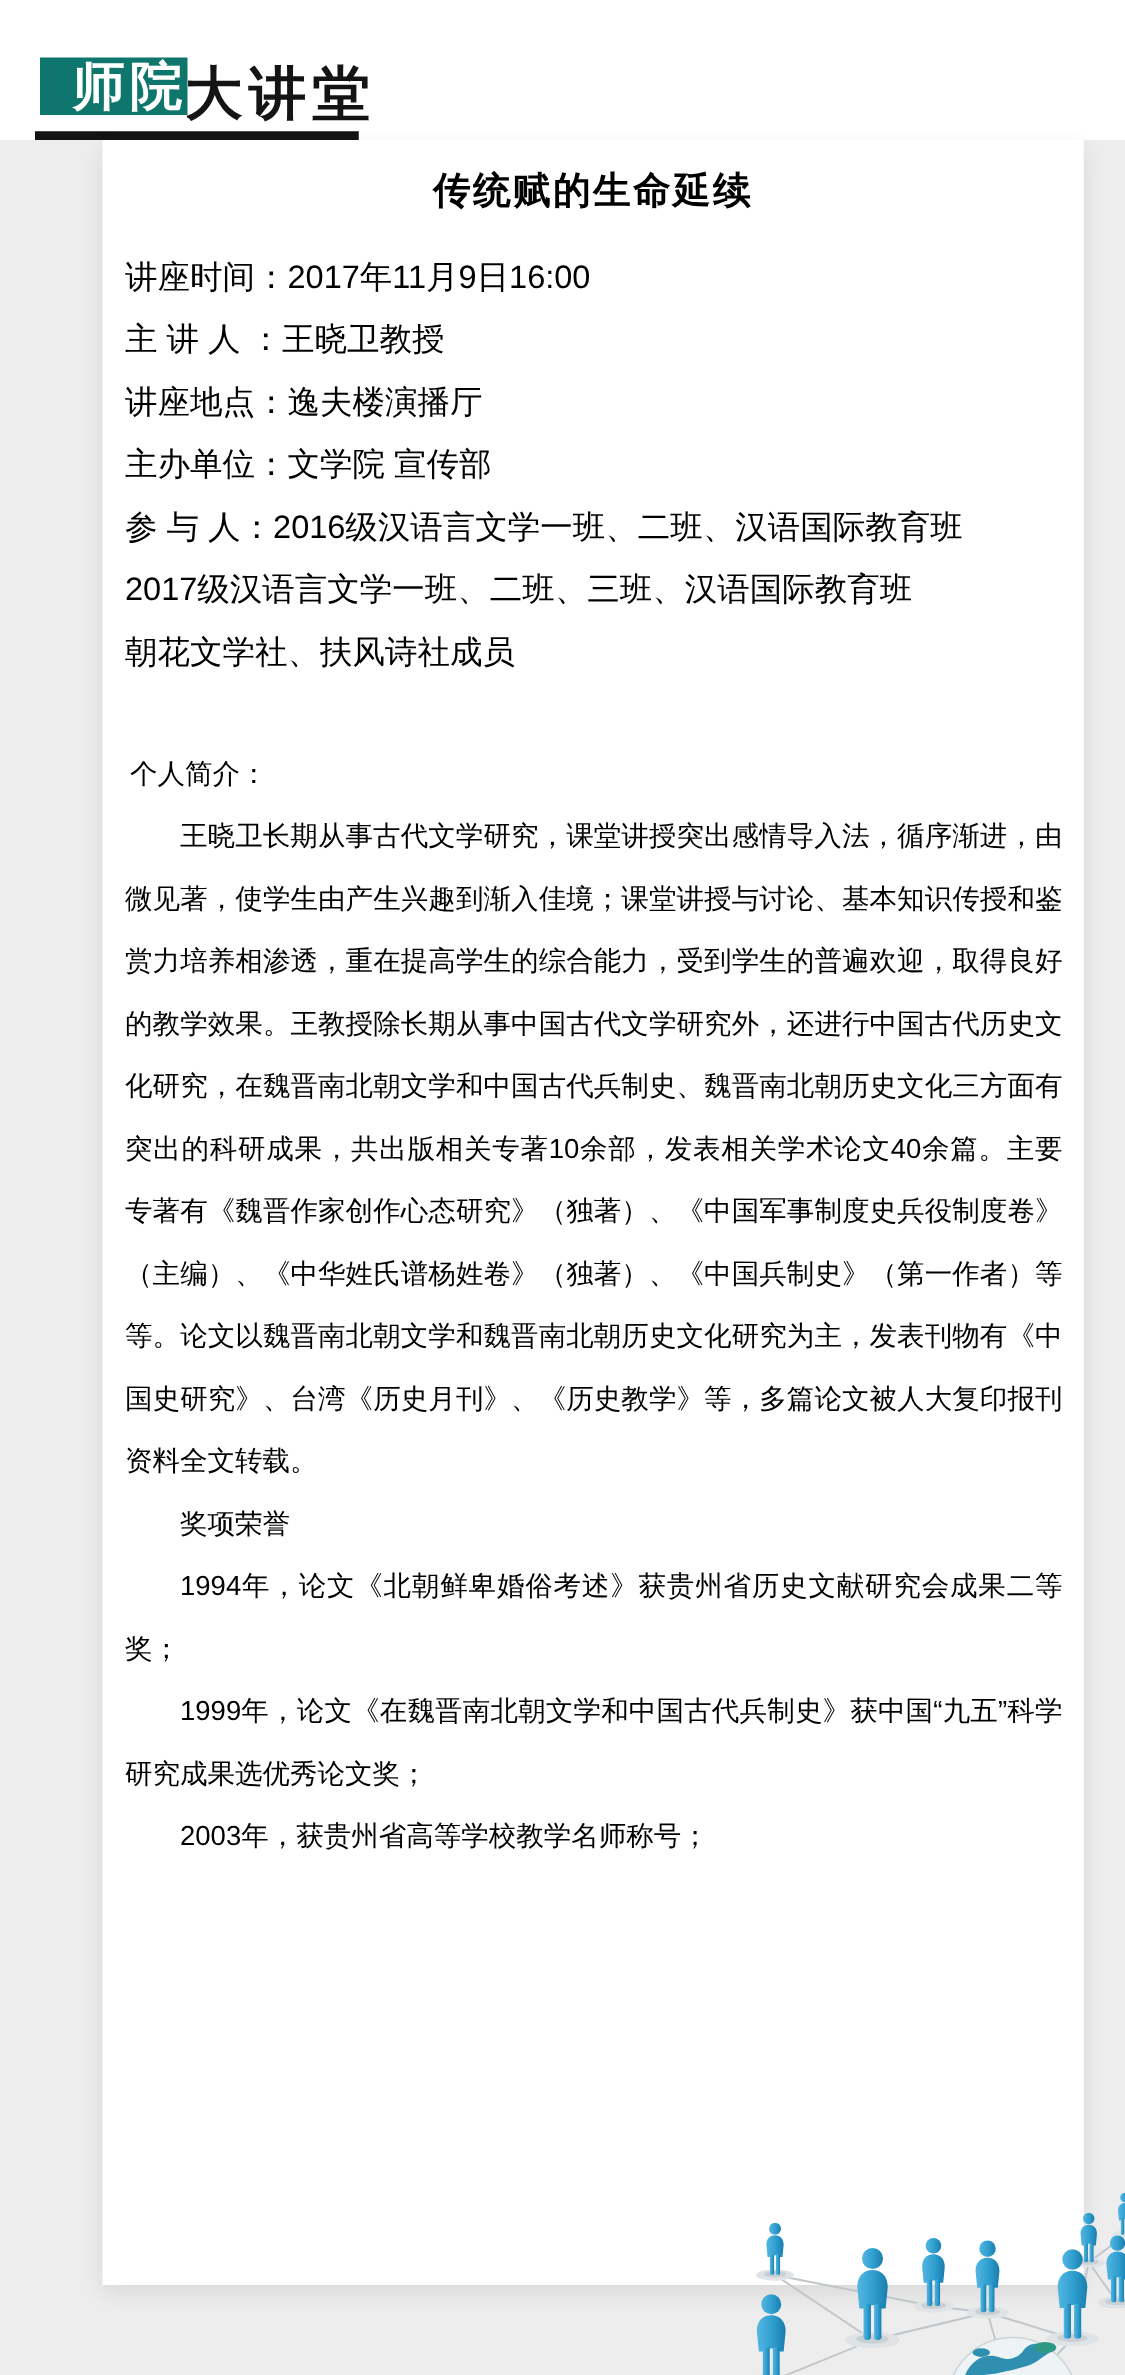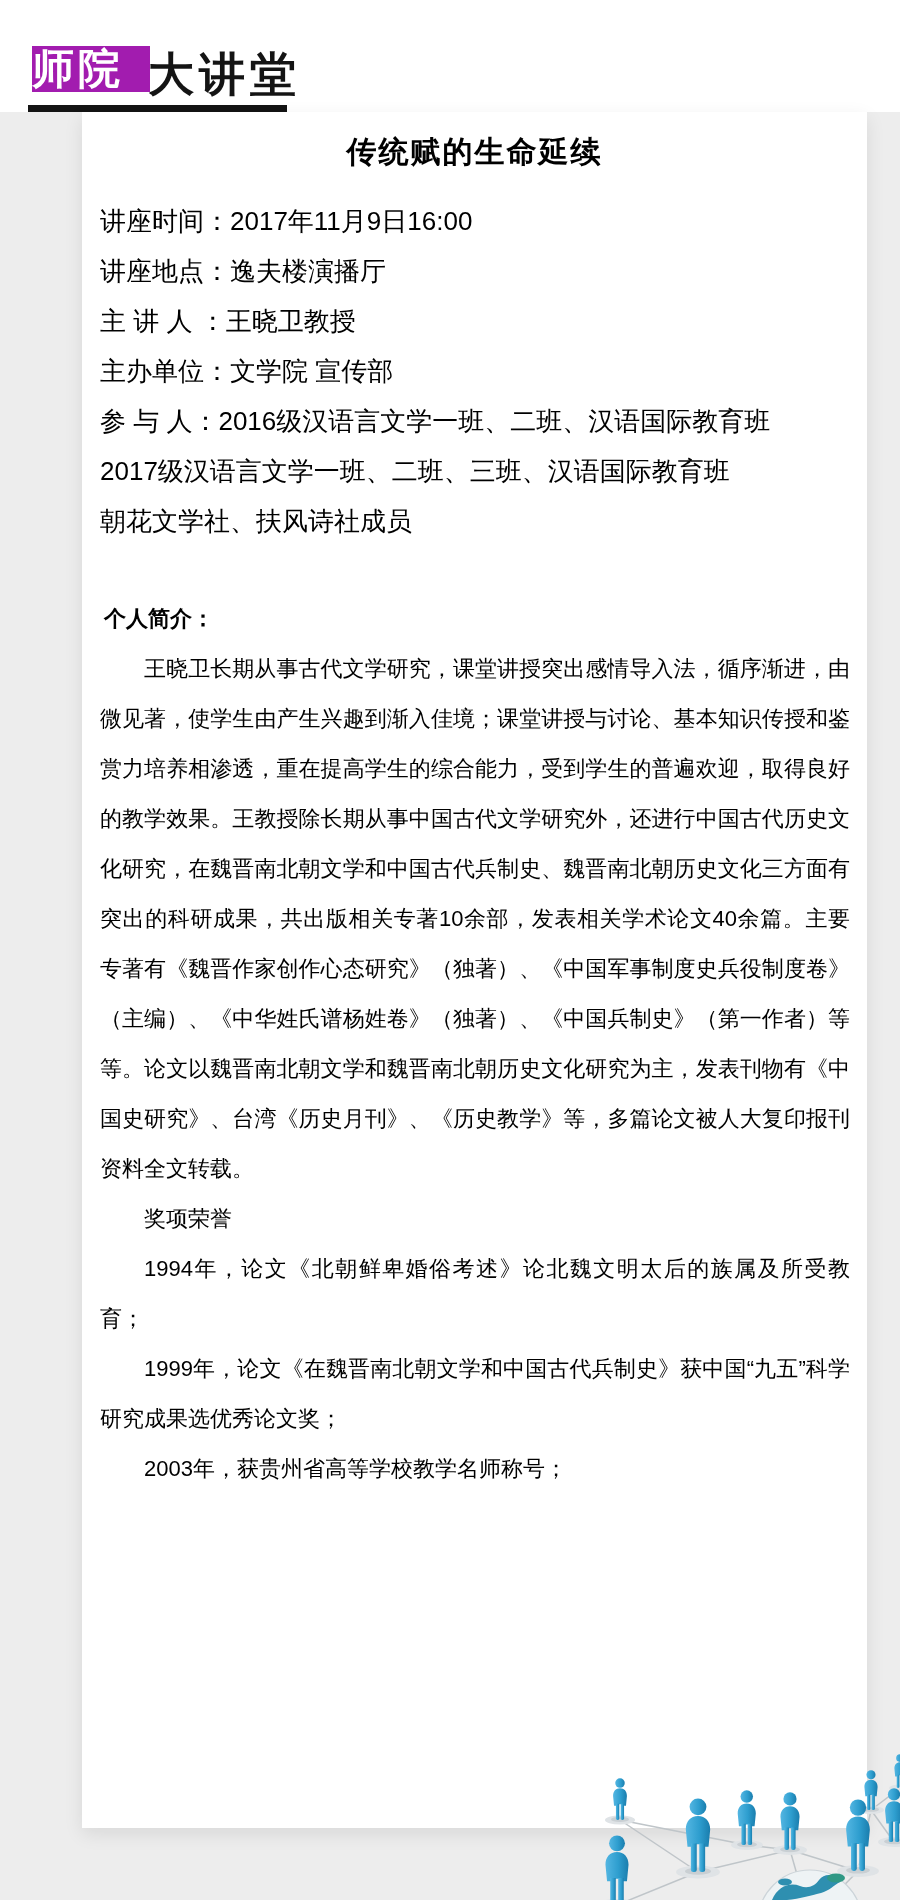--- a/index.html
+++ b/index.html
@@ -1,33 +1,33 @@
 <!DOCTYPE html>
 <html><head>
 <meta charset="utf-8">
 <style>
   html,body{margin:0;padding:0;}
   body{background:#e9e9e9;font-family:"Liberation Sans","DejaVu Sans",sans-serif;}
   .page{position:relative;width:900px;height:1900px;background:#ededed;overflow:hidden;margin:0 auto;}
   .header{position:absolute;left:0;top:0;width:900px;height:112px;background:#ffffff;}
-  .logo-badge{position:absolute;left:32px;top:46px;width:118px;height:46px;background:#a21caf;
-      display:flex;align-items:center;justify-content:flex-start;}
+  .logo-badge{position:absolute;left:32px;top:46px;width:118px;height:46px;background:#0f766e;
+      display:flex;align-items:center;justify-content:flex-end;}
   .logo-badge span{color:#ffffff;font-family:"Liberation Serif","DejaVu Serif",serif;
       font-weight:bold;font-size:42px;letter-spacing:4px;}
   .logo-suffix{position:absolute;left:148px;top:52px;color:#141414;
       font-family:"Liberation Serif","DejaVu Serif",serif;font-weight:bold;font-size:46px;letter-spacing:5px;line-height:1;}
   .logo-underline{position:absolute;left:28px;top:105px;width:259px;height:7px;background:#141414;}
   .card{position:absolute;left:62px;top:112px;width:785px;height:1716px;background:#ffffff;
       box-shadow:0 6px 18px rgba(0,0,0,0.09);margin-left:20px;}
   .page-title{position:absolute;left:0;top:20px;width:100%;text-align:center;color:#000;
       font-size:30px;font-weight:bold;letter-spacing:2px;}
   .info-block{position:absolute;left:18px;top:84px;width:750px;font-size:26px;line-height:50px;color:#000;}
   .body-block{position:absolute;left:18px;top:482px;width:750px;font-size:22px;line-height:50px;color:#000;}
   .body-block p{margin:0;text-align:justify;text-justify:inter-ideograph;}
-  .profile-heading{padding-left:4px;font-weight:bold;}
+  .profile-heading{padding-left:4px;}
   .indent{text-indent:2em;}
   .decor{position:absolute;left:480px;top:1670px;width:420px;height:230px;}
 </style>
 </head>
 <body>
 
 <div class="page">
 
   <div class="header">
     <div class="logo-badge">
@@ -35,33 +35,33 @@
     </div>
     <div class="logo-suffix">大讲堂</div>
     <div class="logo-underline"></div>
   </div>
 
   <div class="card">
     <div class="page-title">传统赋的生命延续</div>
 
     <div class="info-block">
       <div>讲座时间：2017年11月9日16:00</div>
+      <div>主 讲 人 ：王晓卫教授</div>
       <div>讲座地点：逸夫楼演播厅</div>
-      <div>主 讲 人 ：王晓卫教授</div>
       <div>主办单位：文学院 宣传部</div>
       <div>参 与 人：2016级汉语言文学一班、二班、汉语国际教育班</div>
       <div>2017级汉语言文学一班、二班、三班、汉语国际教育班</div>
       <div>朝花文学社、扶风诗社成员</div>
     </div>
 
     <div class="body-block">
       <div class="profile-heading">个人简介：</div>
       <p class="indent">王晓卫长期从事古代文学研究，课堂讲授突出感情导入法，循序渐进，由微见著，使学生由产生兴趣到渐入佳境；课堂讲授与讨论、基本知识传授和鉴赏力培养相渗透，重在提高学生的综合能力，受到学生的普遍欢迎，取得良好的教学效果。王教授除长期从事中国古代文学研究外，还进行中国古代历史文化研究，在魏晋南北朝文学和中国古代兵制史、魏晋南北朝历史文化三方面有突出的科研成果，共出版相关专著10余部，发表相关学术论文40余篇。主要专著有《魏晋作家创作心态研究》（独著）、《中国军事制度史兵役制度卷》（主编）、《中华姓氏谱杨姓卷》（独著）、《中国兵制史》（第一作者）等等。论文以魏晋南北朝文学和魏晋南北朝历史文化研究为主，发表刊物有《中国史研究》、台湾《历史月刊》、《历史教学》等，多篇论文被人大复印报刊资料全文转载。</p>
       <p class="indent">奖项荣誉</p>
-      <p class="indent">1994年，论文《北朝鲜卑婚俗考述》论北魏文明太后的族属及所受教育；</p>
+      <p class="indent">1994年，论文《北朝鲜卑婚俗考述》获贵州省历史文献研究会成果二等奖；</p>
       <p class="indent">1999年，论文《在魏晋南北朝文学和中国古代兵制史》获中国“九五”科学研究成果选优秀论文奖；</p>
       <p class="indent">2003年，获贵州省高等学校教学名师称号；</p>
     </div>
   </div>
 
   <svg class="decor" viewBox="0 0 420 230" xmlns="http://www.w3.org/2000/svg">
     <defs>
       <linearGradient id="pg" x1="0" y1="0" x2="1" y2="0">
         <stop offset="0" stop-color="#54b6e2"></stop>
         <stop offset="0.55" stop-color="#2e9ecf"></stop>

